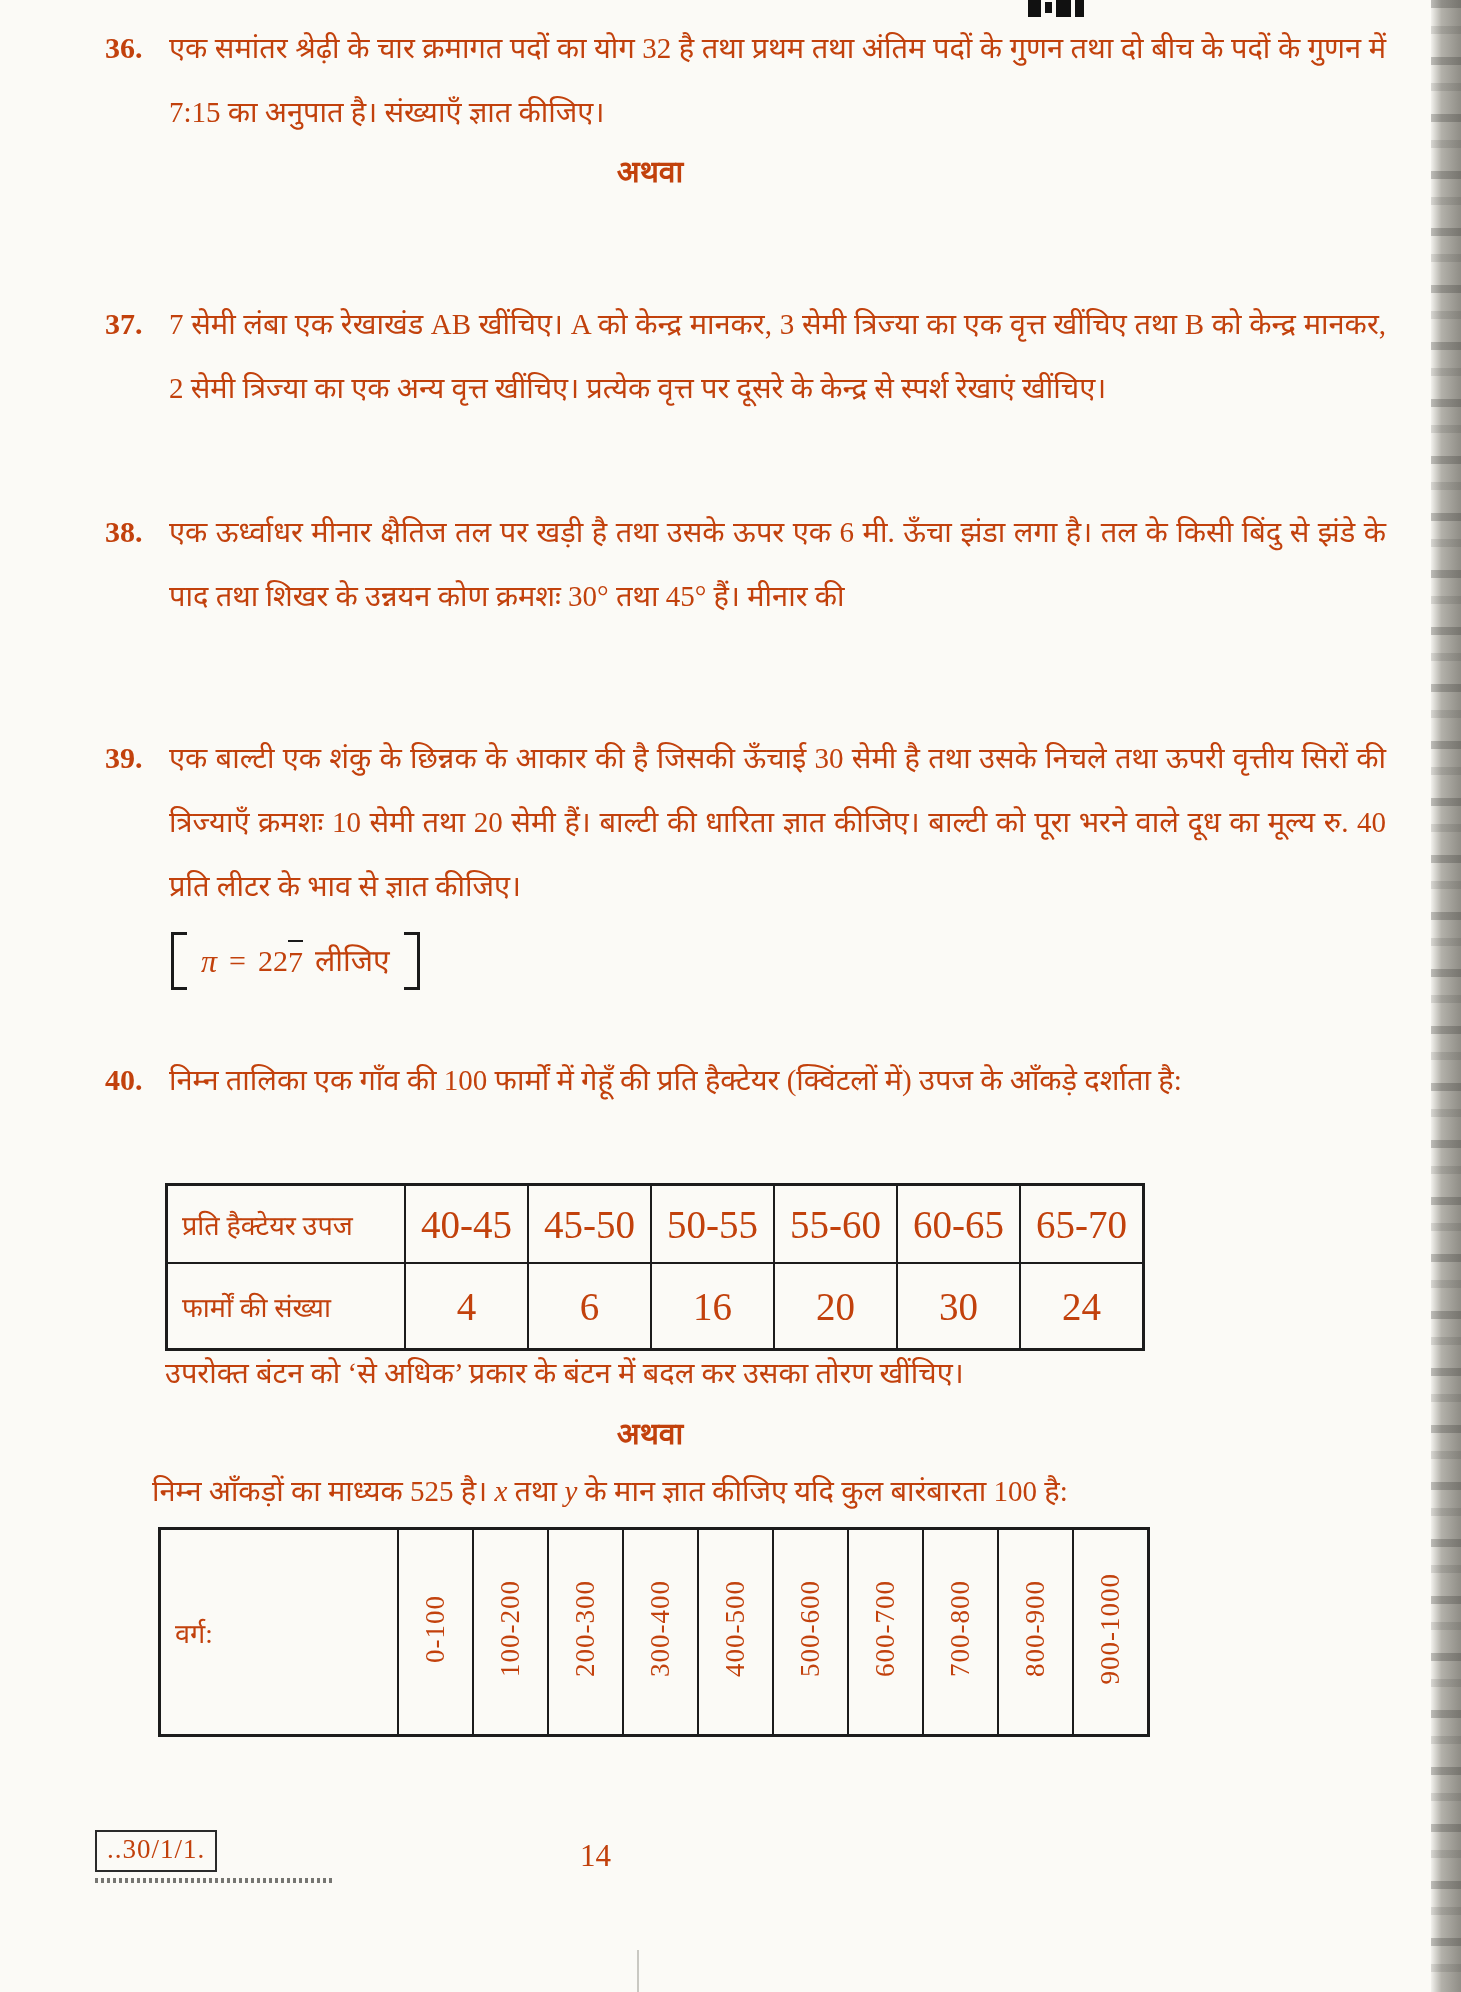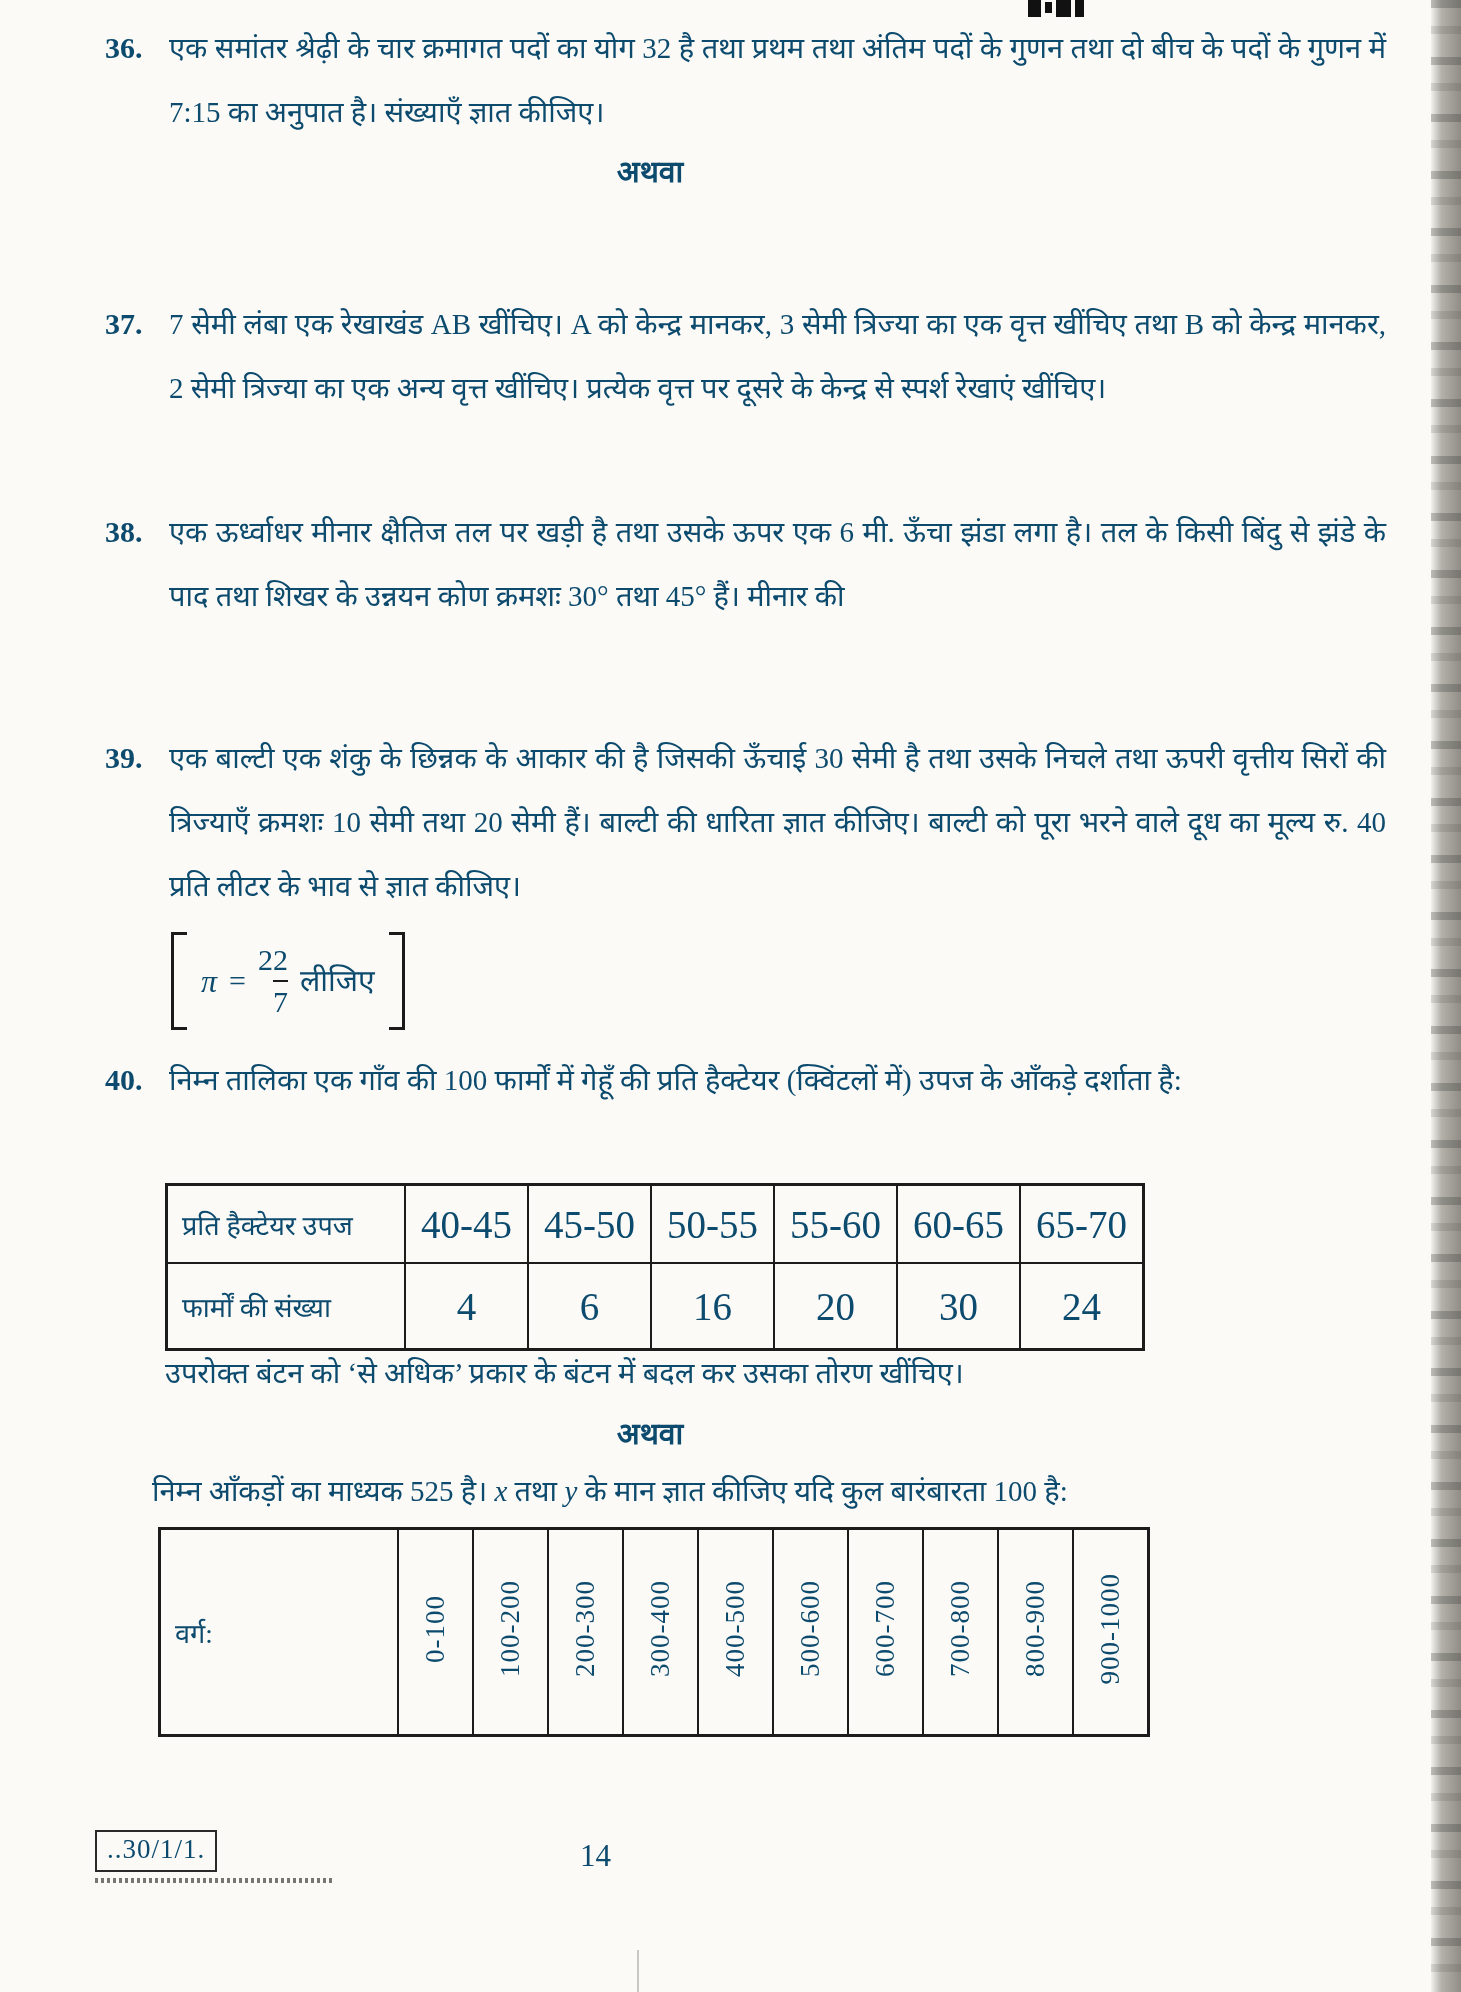--- a/index.html
+++ b/index.html
@@ -2,21 +2,21 @@
 <html><head>
 <meta charset="utf-8">
 <style>
   html,body { margin:0; padding:0; background:#6e6e6a; }
   .page {
     position:relative;
     width:1461px; height:1992px;
     margin:0 auto;
     background:#fbfaf6;
     font-family:"Liberation Serif","DejaVu Sans",serif;
-    color:#0c4a6e;
+    color:#c2410c;
     overflow:hidden;
   }
 
   
   .scan-edge {
     position:absolute; right:0; top:0; width:30px; height:100%;
     background:
       repeating-linear-gradient(to bottom, rgba(55,54,50,0.28) 0 8px, rgba(55,54,50,0) 8px 26px, rgba(55,54,50,0.14) 26px 34px, rgba(55,54,50,0) 34px 57px),
       linear-gradient(to right, rgba(190,188,182,0.15), #b3b1aa 35%, #8f8d86 100%);
   }
@@ -52,21 +52,21 @@
   .sqrt .rad { font-size:33px; line-height:56px; }
   .sqrt .arg { border-top:2px solid #1a1a1a; padding:2px 4px 0 1px; line-height:54px; }
 
   
   .pi-row { display:inline-flex; align-items:stretch; margin-top:14px; margin-left:2px; }
   .bracket { width:13px; flex:none; }
   .bracket.l { border-left:3px solid #1a1a1a; border-top:3px solid #1a1a1a; border-bottom:3px solid #1a1a1a; }
   .bracket.r { border-right:3px solid #1a1a1a; border-top:3px solid #1a1a1a; border-bottom:3px solid #1a1a1a; }
   .pi-body { display:inline-flex; align-items:center; gap:12px; padding:8px 14px; font-size:30px; line-height:36px; }
   .pi-sym { font-style:italic; font-size:32px; }
-  .frac { display:inline-flex; flex-direction:column; align-items:flex-end; line-height:40px; }
+  .frac { display:inline-flex; flex-direction:row; align-items:center; line-height:40px; }
   .frac .den { border-top:2px solid #1a1a1a; }
 
   
   table { position:absolute; border-collapse:collapse; border:3px solid #1c1c1c; background:transparent; }
   td { border:2px solid #1c1c1c; text-align:center; vertical-align:middle; }
   .t1 td.rh, .t2 td.rh { text-align:left; padding:6px 10px 6px 14px; font-size:27px; width:212px; }
   .t1 td.c { width:119px; font-size:39px; }
   .t1 tr.hdr td { height:64px;margin-left:28px; }
   .t1 tr.val td { height:72px; }
   .t2 td.c { width:71px; font-size:28px; }

